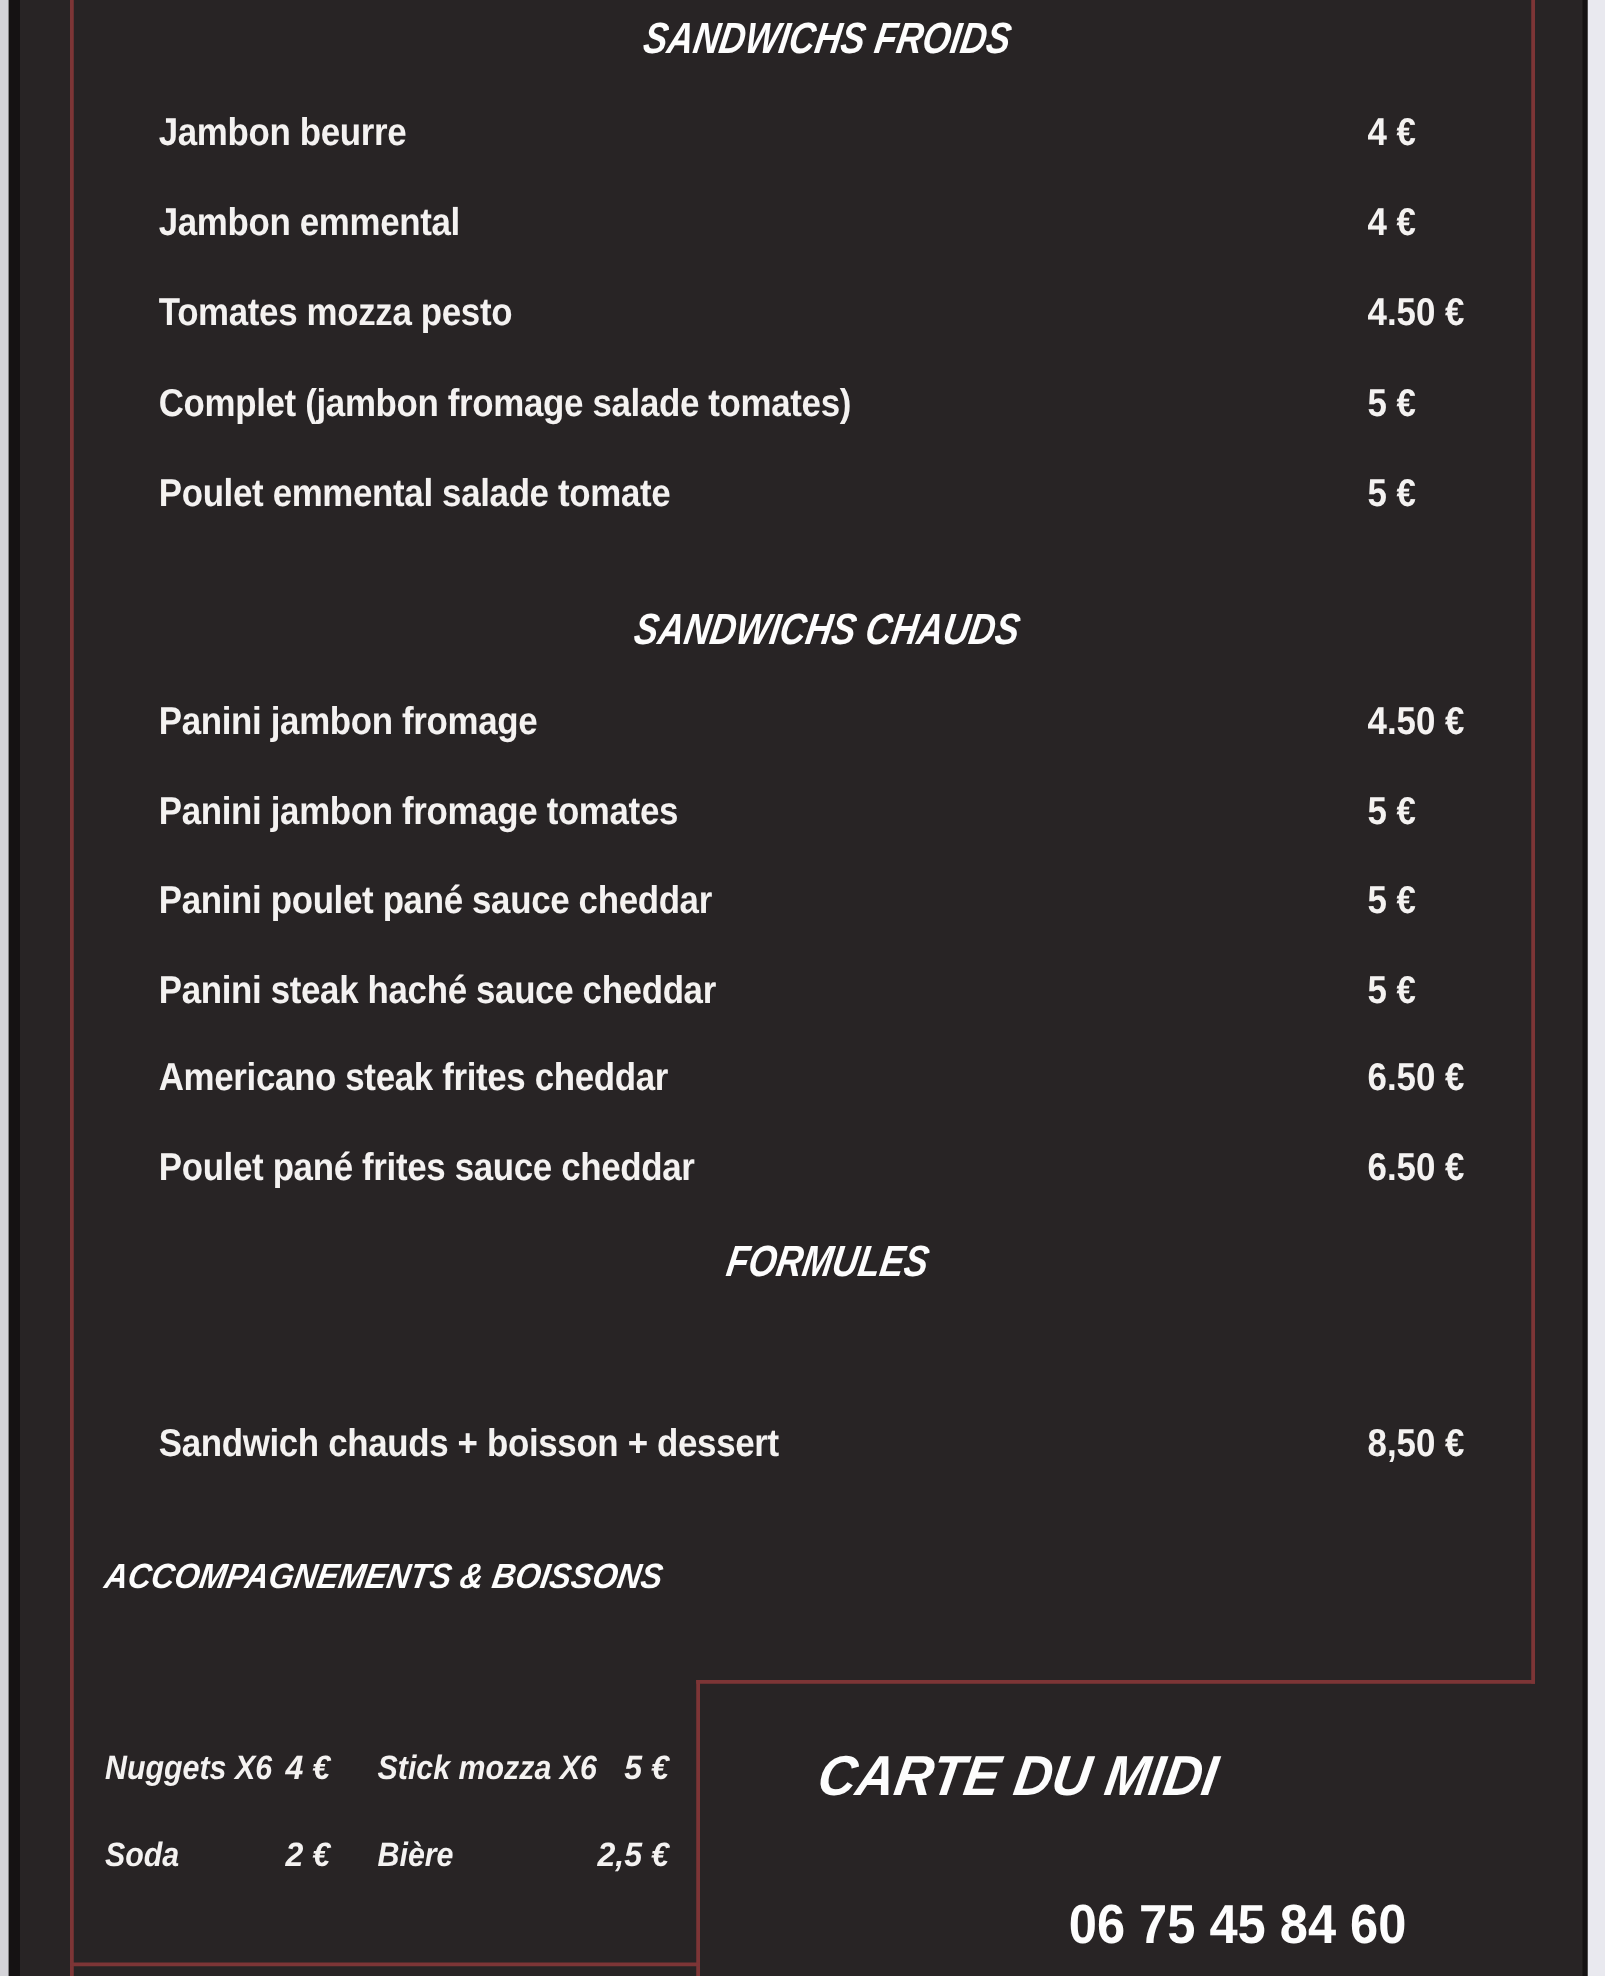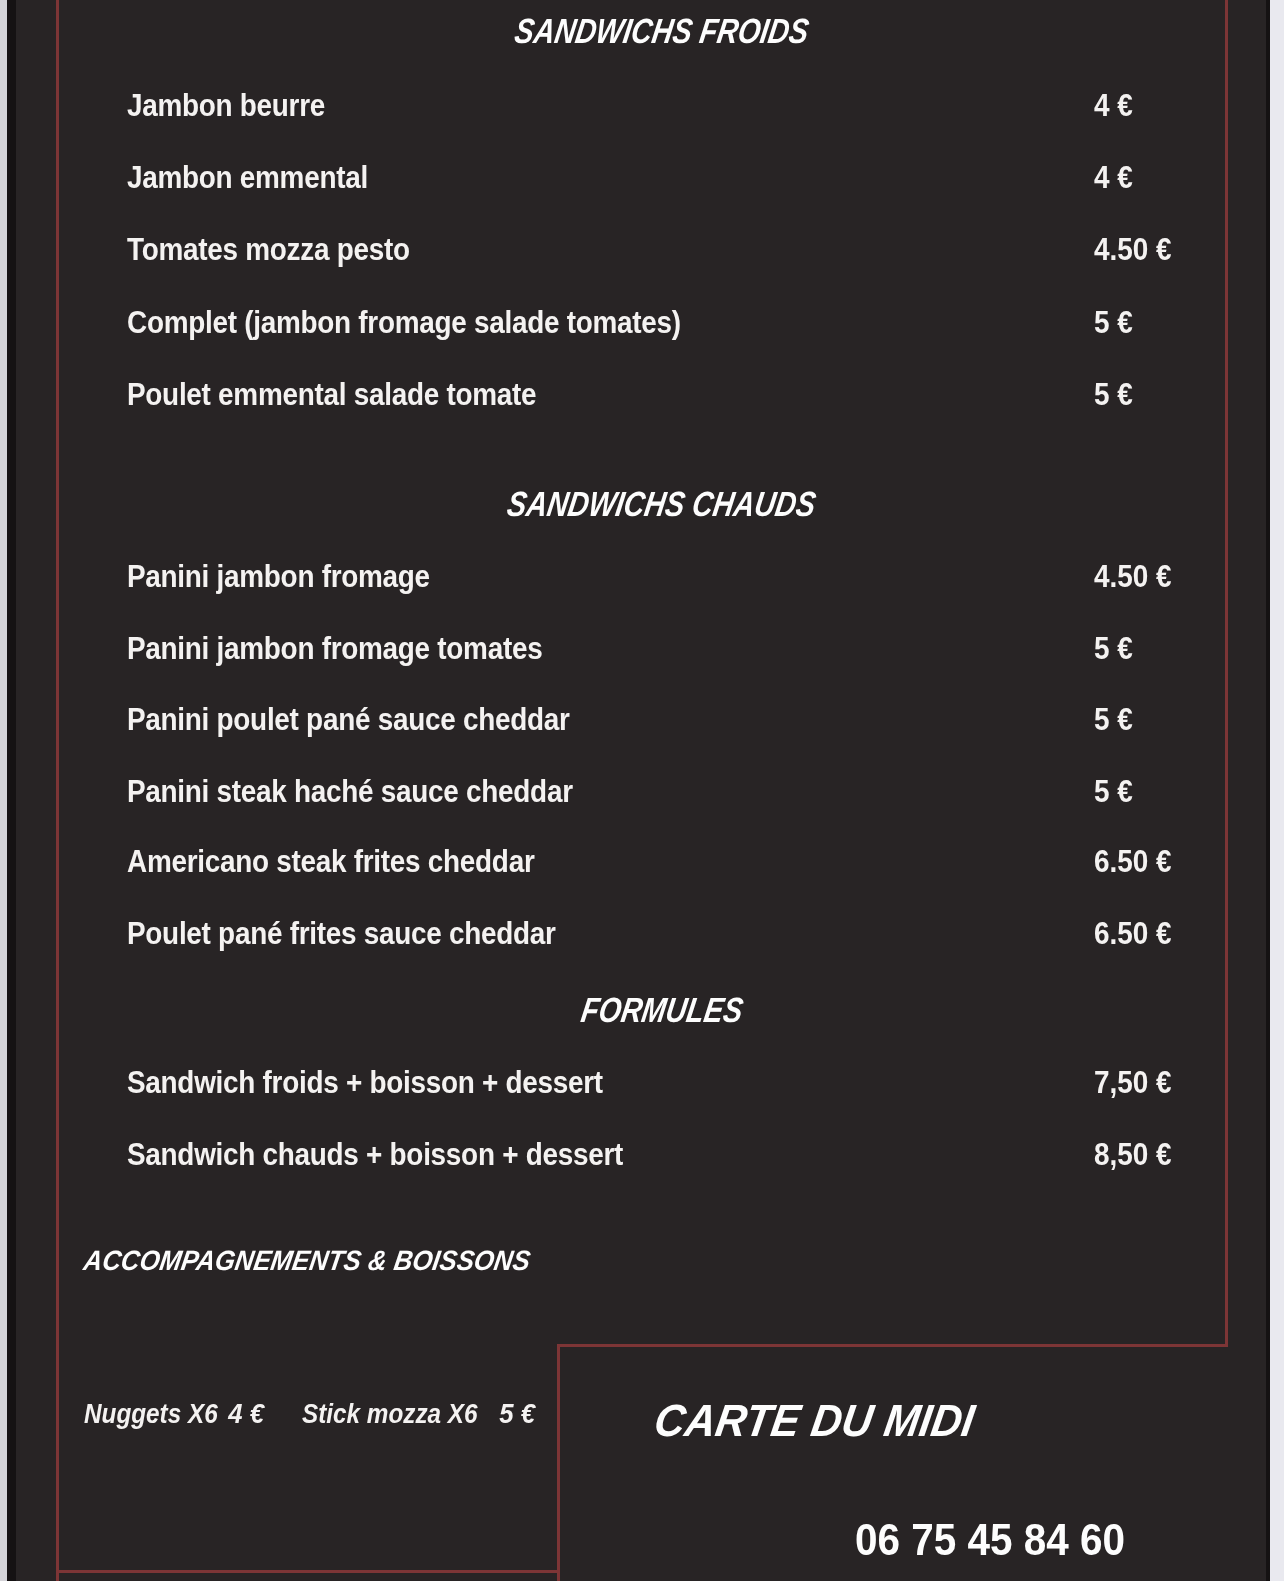--- a/index.html
+++ b/index.html
@@ -111,36 +111,38 @@
     <span class="prc">6.50 €</span>
   </div>
   <div class="row" style="top:917px">
     <span class="lbl">Poulet pané frites sauce cheddar</span>
     <span class="prc">6.50 €</span>
   </div>
 
   <div class="heading" style="top:991px">
     <span>FORMULES</span>
   </div>
-  <div class="row" style="top:1066px">
-    <span class="lbl">Sandwich froids + boisson + dessert</span>
-    <span class="prc">7,50 €</span>
-  </div>
   <div class="row" style="top:1138px">
     <span class="lbl">Sandwich chauds + boisson + dessert</span>
     <span class="prc">8,50 €</span>
   </div>
 
   <div class="sides-title">
     <span>ACCOMPAGNEMENTS &amp; BOISSONS</span>
   </div>
   <div class="srow" style="top:1399px">
     <span class="s-l1">Nuggets X6</span>
     <span class="s-p1">4 €</span>
     <span class="s-l2">Stick mozza X6</span>
     <span class="s-p2">5 €</span>
   </div>
+  <div class="srow" style="top:1469px">
+    <span class="s-l1">Soda</span>
+    <span class="s-p1">2 €</span>
+    <span class="s-l2">Bière</span>
+    <span class="s-p2">2,5 €</span>
+  </div>
 
   <div class="card-title">
     <span>CARTE DU MIDI</span>
   </div>
   <div class="phone">06 75 45 84 60</div>
 </div>
 
 </body></html>

